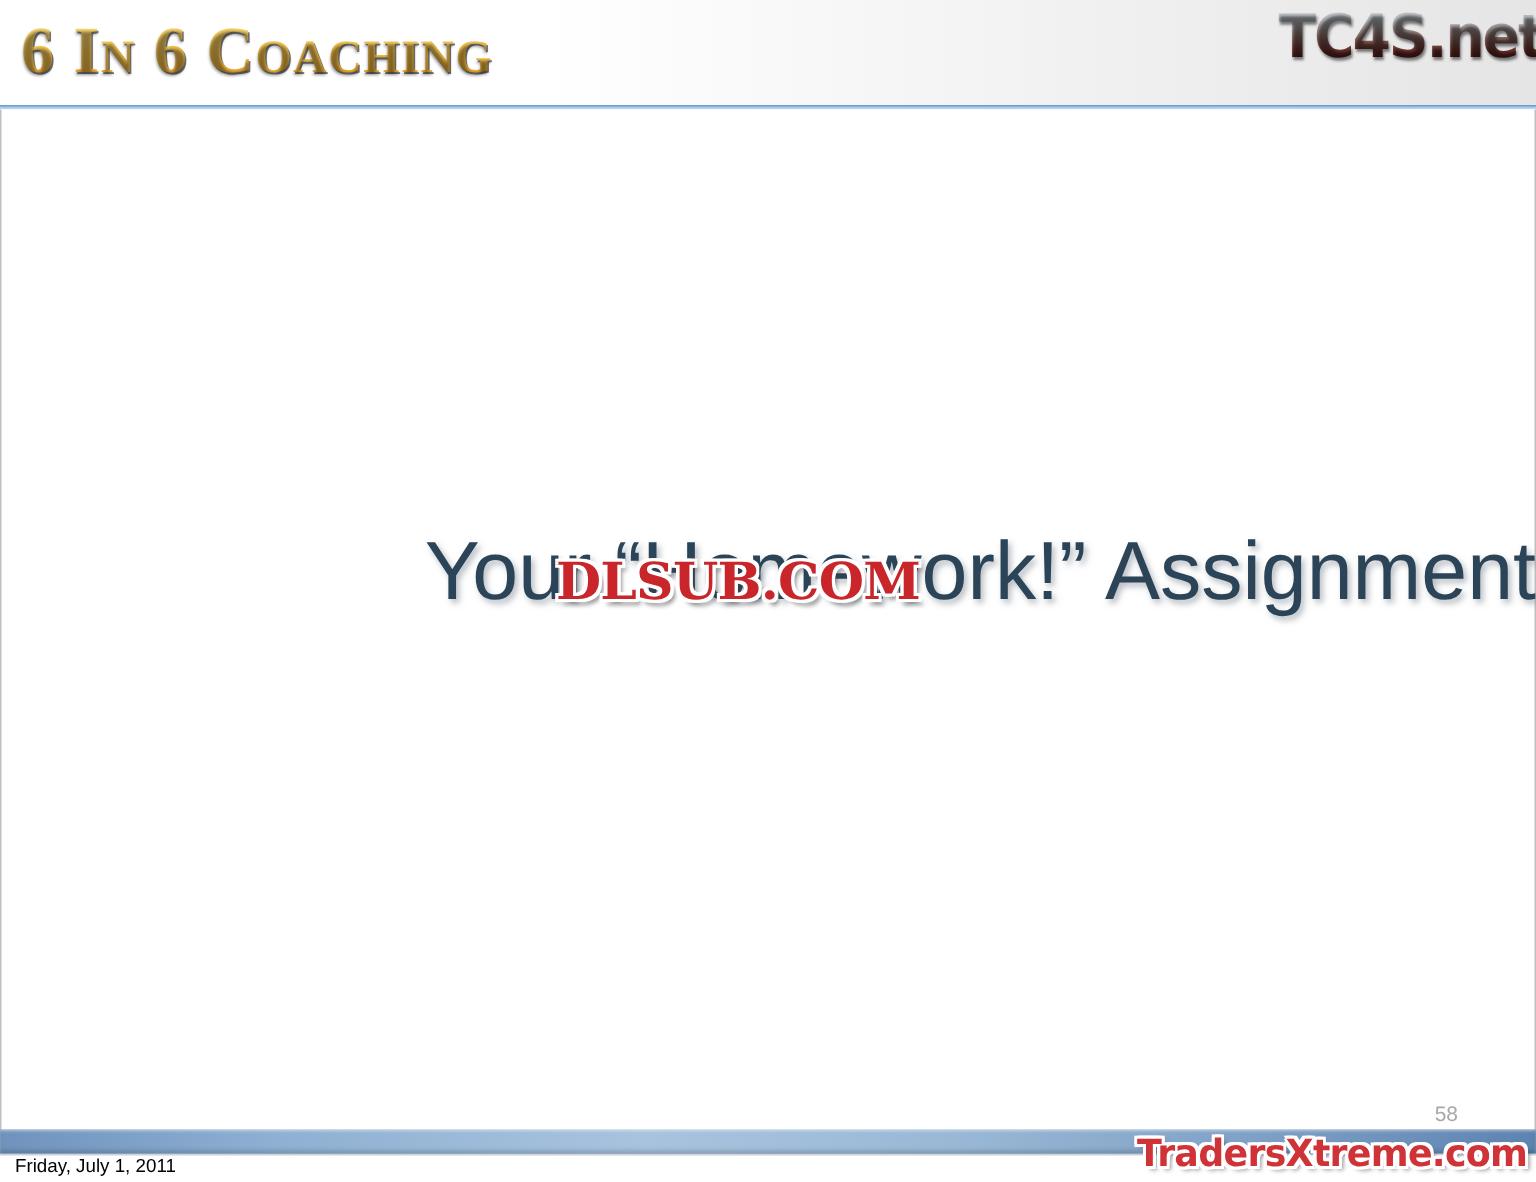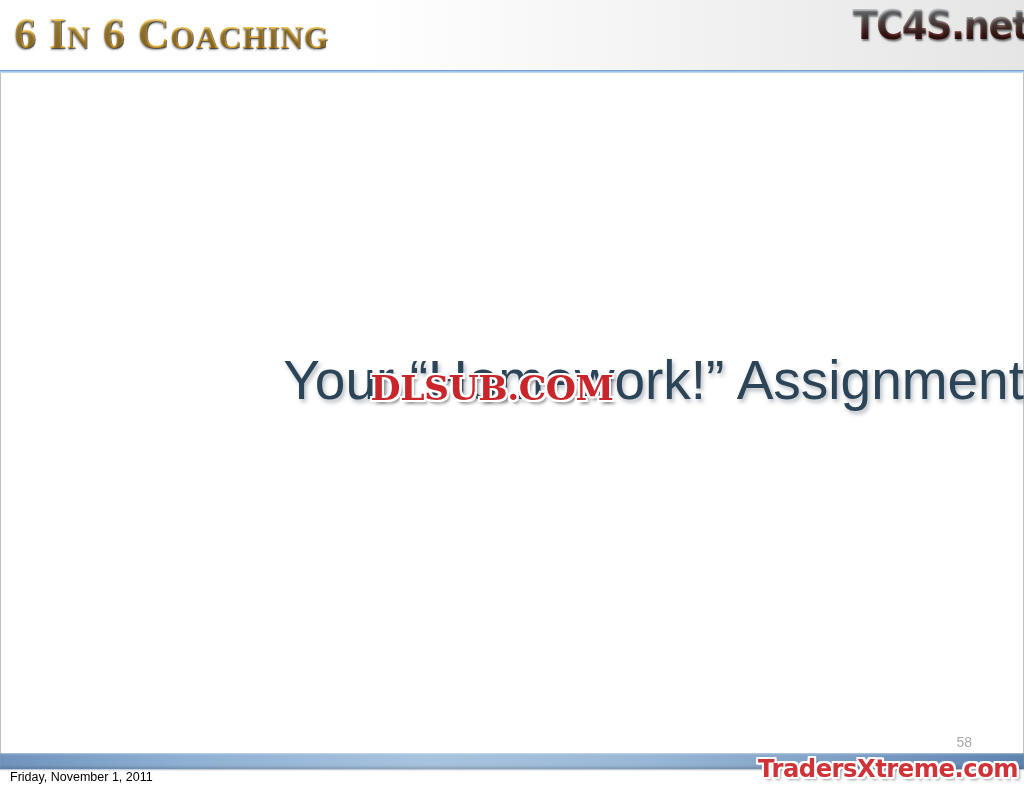--- a/index.html
+++ b/index.html
@@ -267,16 +267,16 @@
   <div class="header-underline2"></div>
 
   <div class="body-area"></div>
 
   <div class="slide-title">Your “Homework!” Assignment</div>
 
   <div class="watermark">DLSUB.COM</div>
 
   <div class="page-number">58</div>
   <div class="footer-bar"></div>
-  <div class="footer-date">Friday, November 1, 2011</div>
+  <div class="footer-date">Friday, July 1, 2011</div>
   <div class="footer-logo">TradersXtreme.com</div>
 
 </div>
 
 </body></html>

